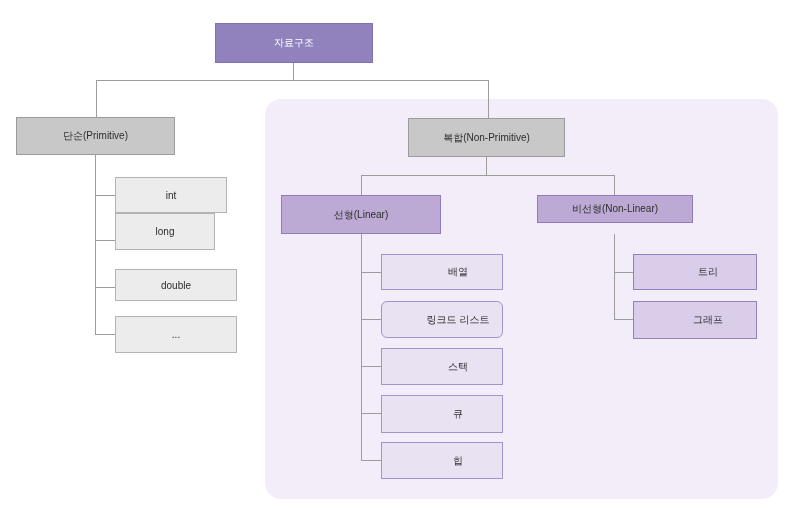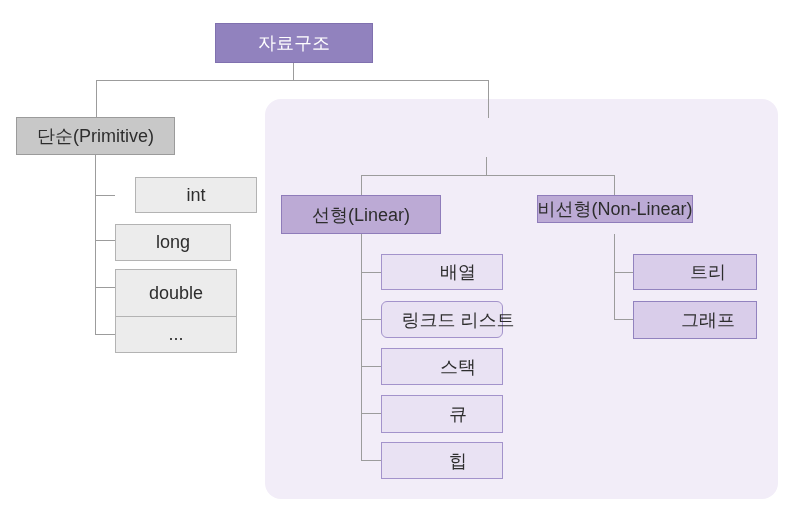--- a/index.html
+++ b/index.html
@@ -21,21 +21,21 @@
   .line {
     position: absolute;
     background: var(--line-color, #9c9c9c);
   }
   .box {
     position: absolute;
     box-sizing: border-box;
     display: flex;
     align-items: center;
     justify-content: center;
-    font-size: 18px;
+    font-size: 10px;
     color: var(--text-dark, #2d2d2d);
     white-space: nowrap;
     text-align: center;
   }
   .root {
     background: var(--root-fill, #9182be);
     border: 1px solid var(--root-border, #8071af);
     color: #ffffff;
   }
   .gray {
@@ -92,25 +92,26 @@
   <div class="line" style="left:361px; top:460px; width:20px; height:1px;"></div>
 
   <div class="line" style="left:614px; top:234px; width:1px; height:86px;"></div>
   <div class="line" style="left:614px; top:272px; width:19px; height:1px;"></div>
   <div class="line" style="left:614px; top:319px; width:19px; height:1px;"></div>
 
   <div class="box root" style="left:215px; top:23px; width:158px; height:40px;">자료구조</div>
 
   <div class="box gray" style="left:16px; top:117px; width:159px; height:38px;">단순(Primitive)</div>
 
-  <div class="box grayleaf" style="left:115px; top:177px; width:122px; height:36px;margin-left:20px;">int</div>
-  <div class="box grayleaf" style="left:115px; top:224px; width:116px; height:37px;">long</div>
-  <div class="box grayleaf" style="left:115px; top:269px; width:122px; height:48px;">double</div>
+  <div class="box grayleaf" style="left:115px; top:177px; width:112px; height:36px;">int</div>
+  <div class="box grayleaf" style="left:115px; top:213px; width:100px; height:37px;">long</div>
+  <div class="box grayleaf" style="left:115px; top:269px; width:122px; height:32px;">double</div>
   <div class="box grayleaf" style="left:115px; top:316px; width:122px; height:37px;">...</div>
 
+  <div class="box gray" style="left:408px; top:118px; width:157px; height:39px;">복합(Non-Primitive)</div>
 
   <div class="box branch" style="left:281px; top:195px; width:160px; height:39px;text-align:right;">선형(Linear)</div>
   <div class="box branch" style="left:537px; top:195px; width:156px; height:28px;">비선형(Non-Linear)</div>
 
   <div class="box lleaf" style="left:381px; top:254px; width:122px; height:36px;">배열</div>
   <div class="box lleaf" style="left:381px; top:301px; width:122px; height:37px;border-radius:6px;">링크드 리스트</div>
   <div class="box lleaf" style="left:381px; top:348px; width:122px; height:37px;">스택</div>
   <div class="box lleaf" style="left:381px; top:395px; width:122px; height:38px;">큐</div>
   <div class="box lleaf" style="left:381px; top:442px; width:122px; height:37px;">힙</div>
 

